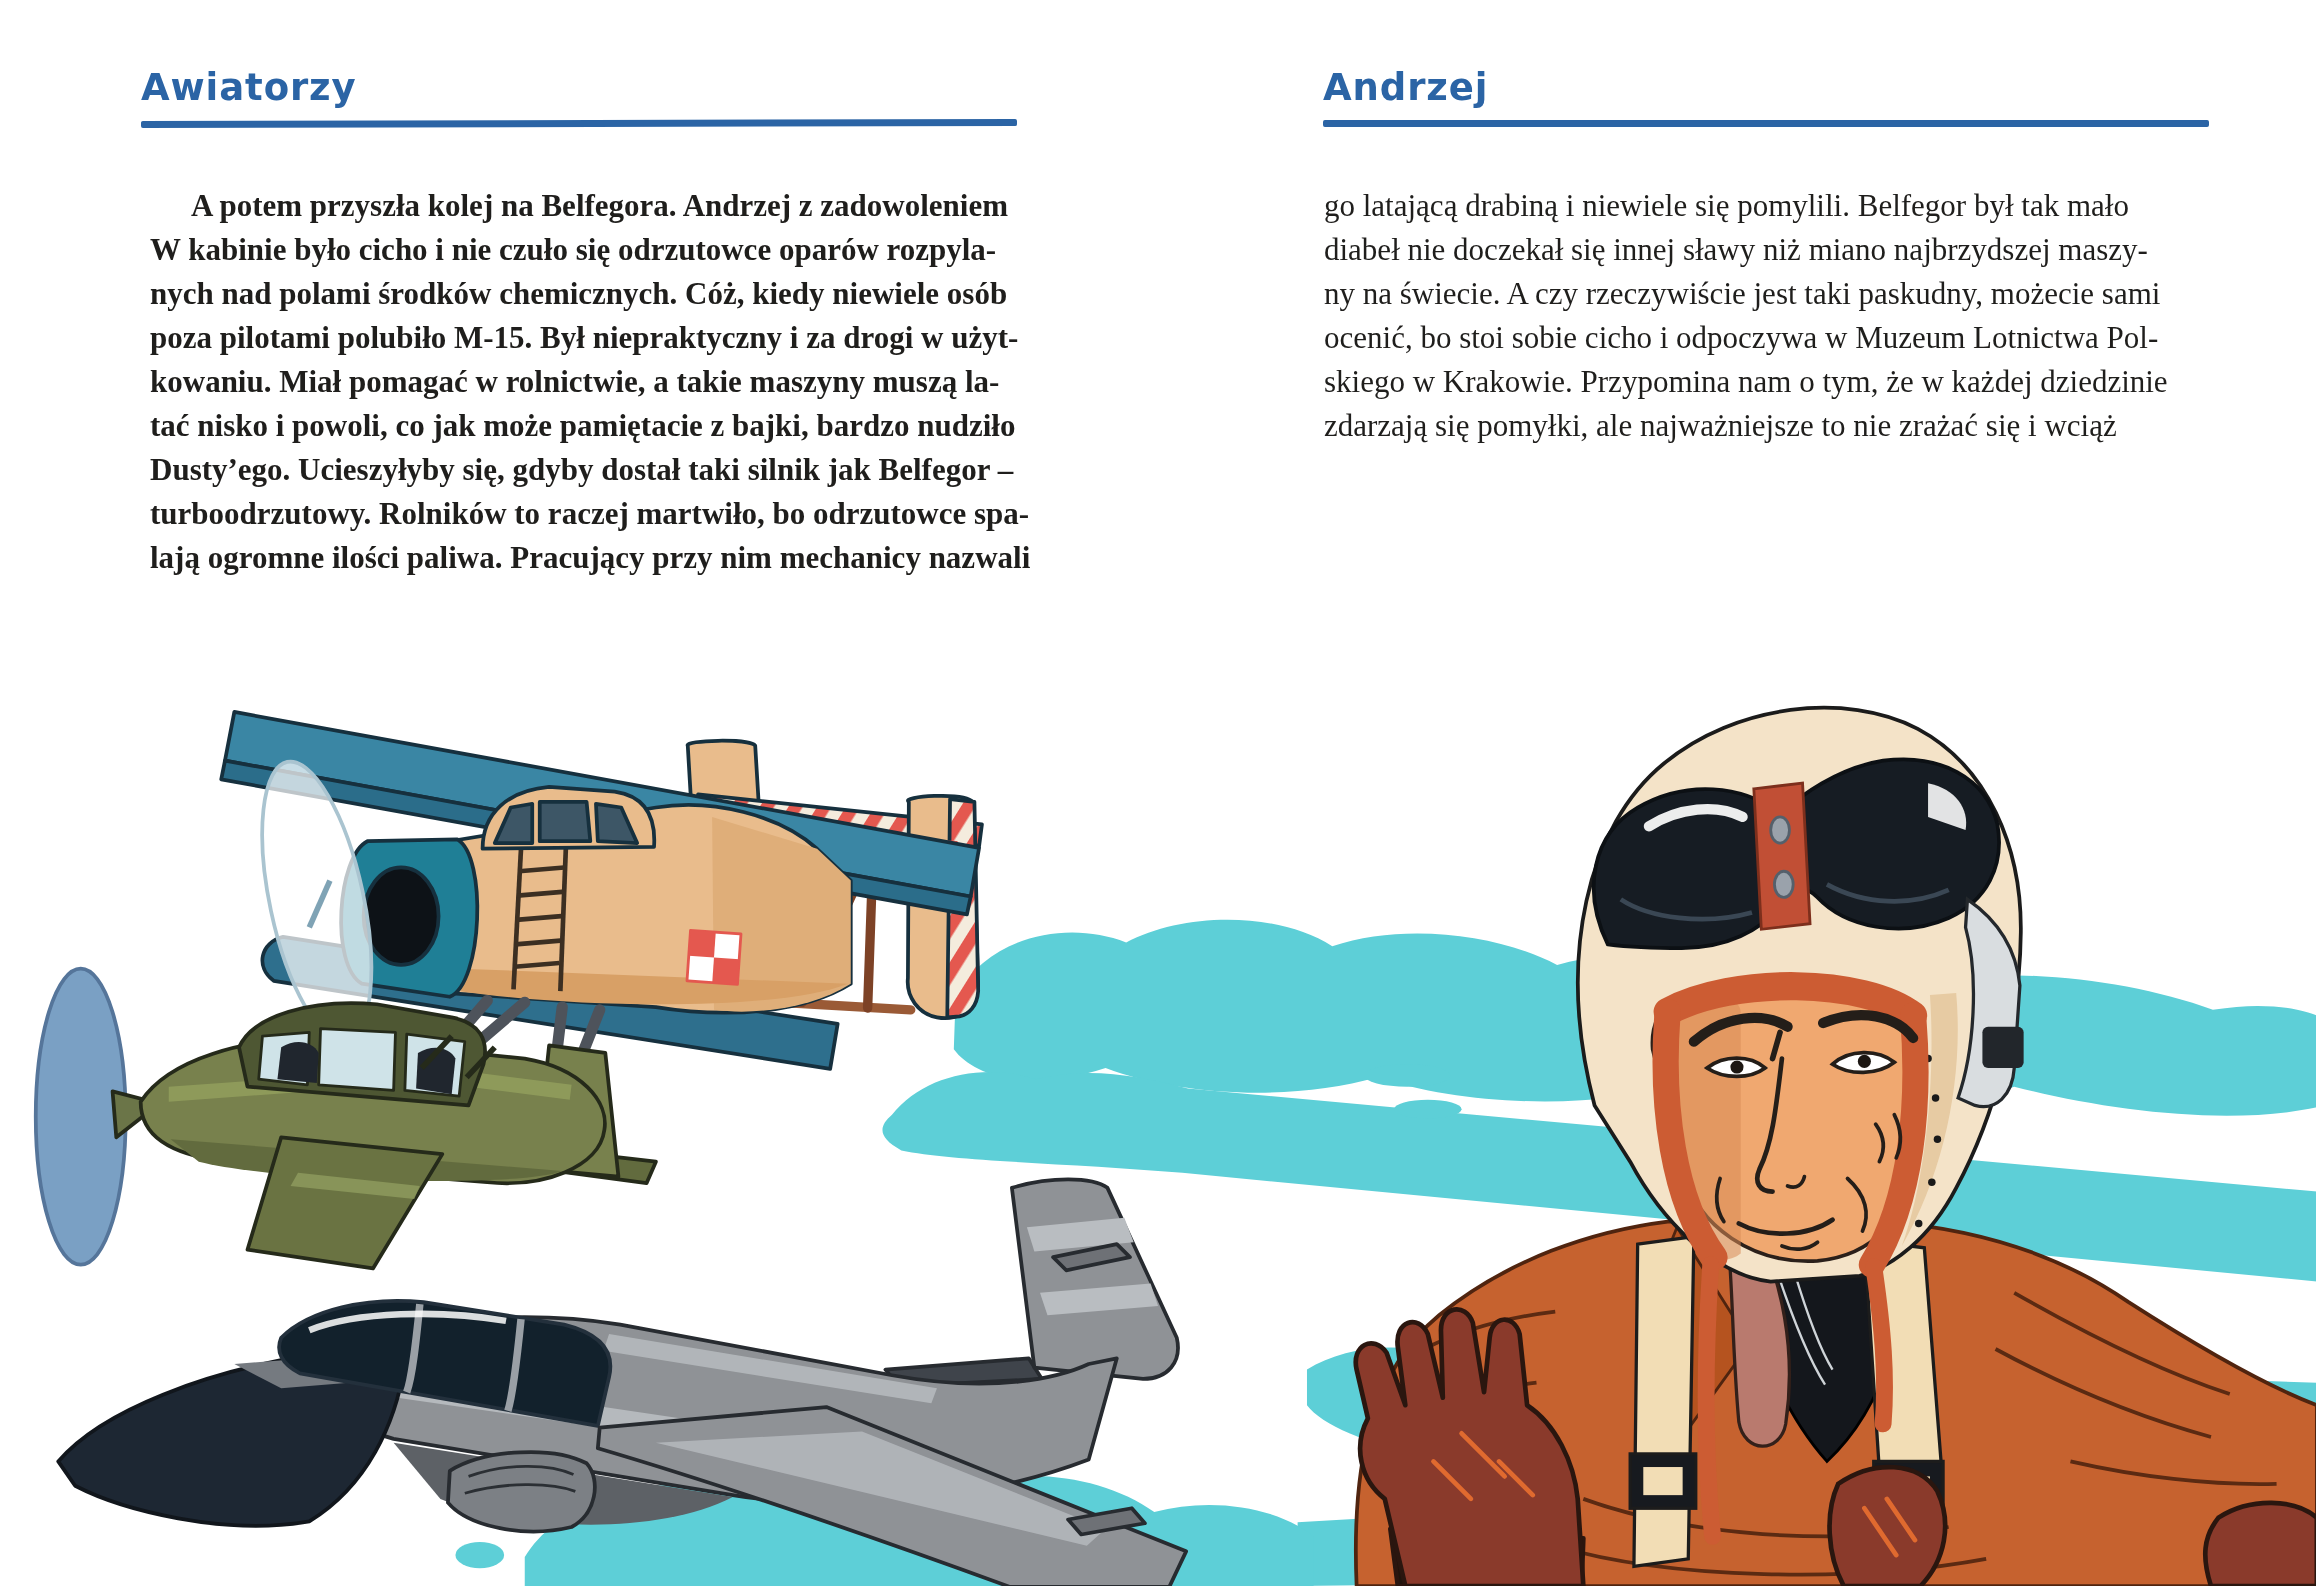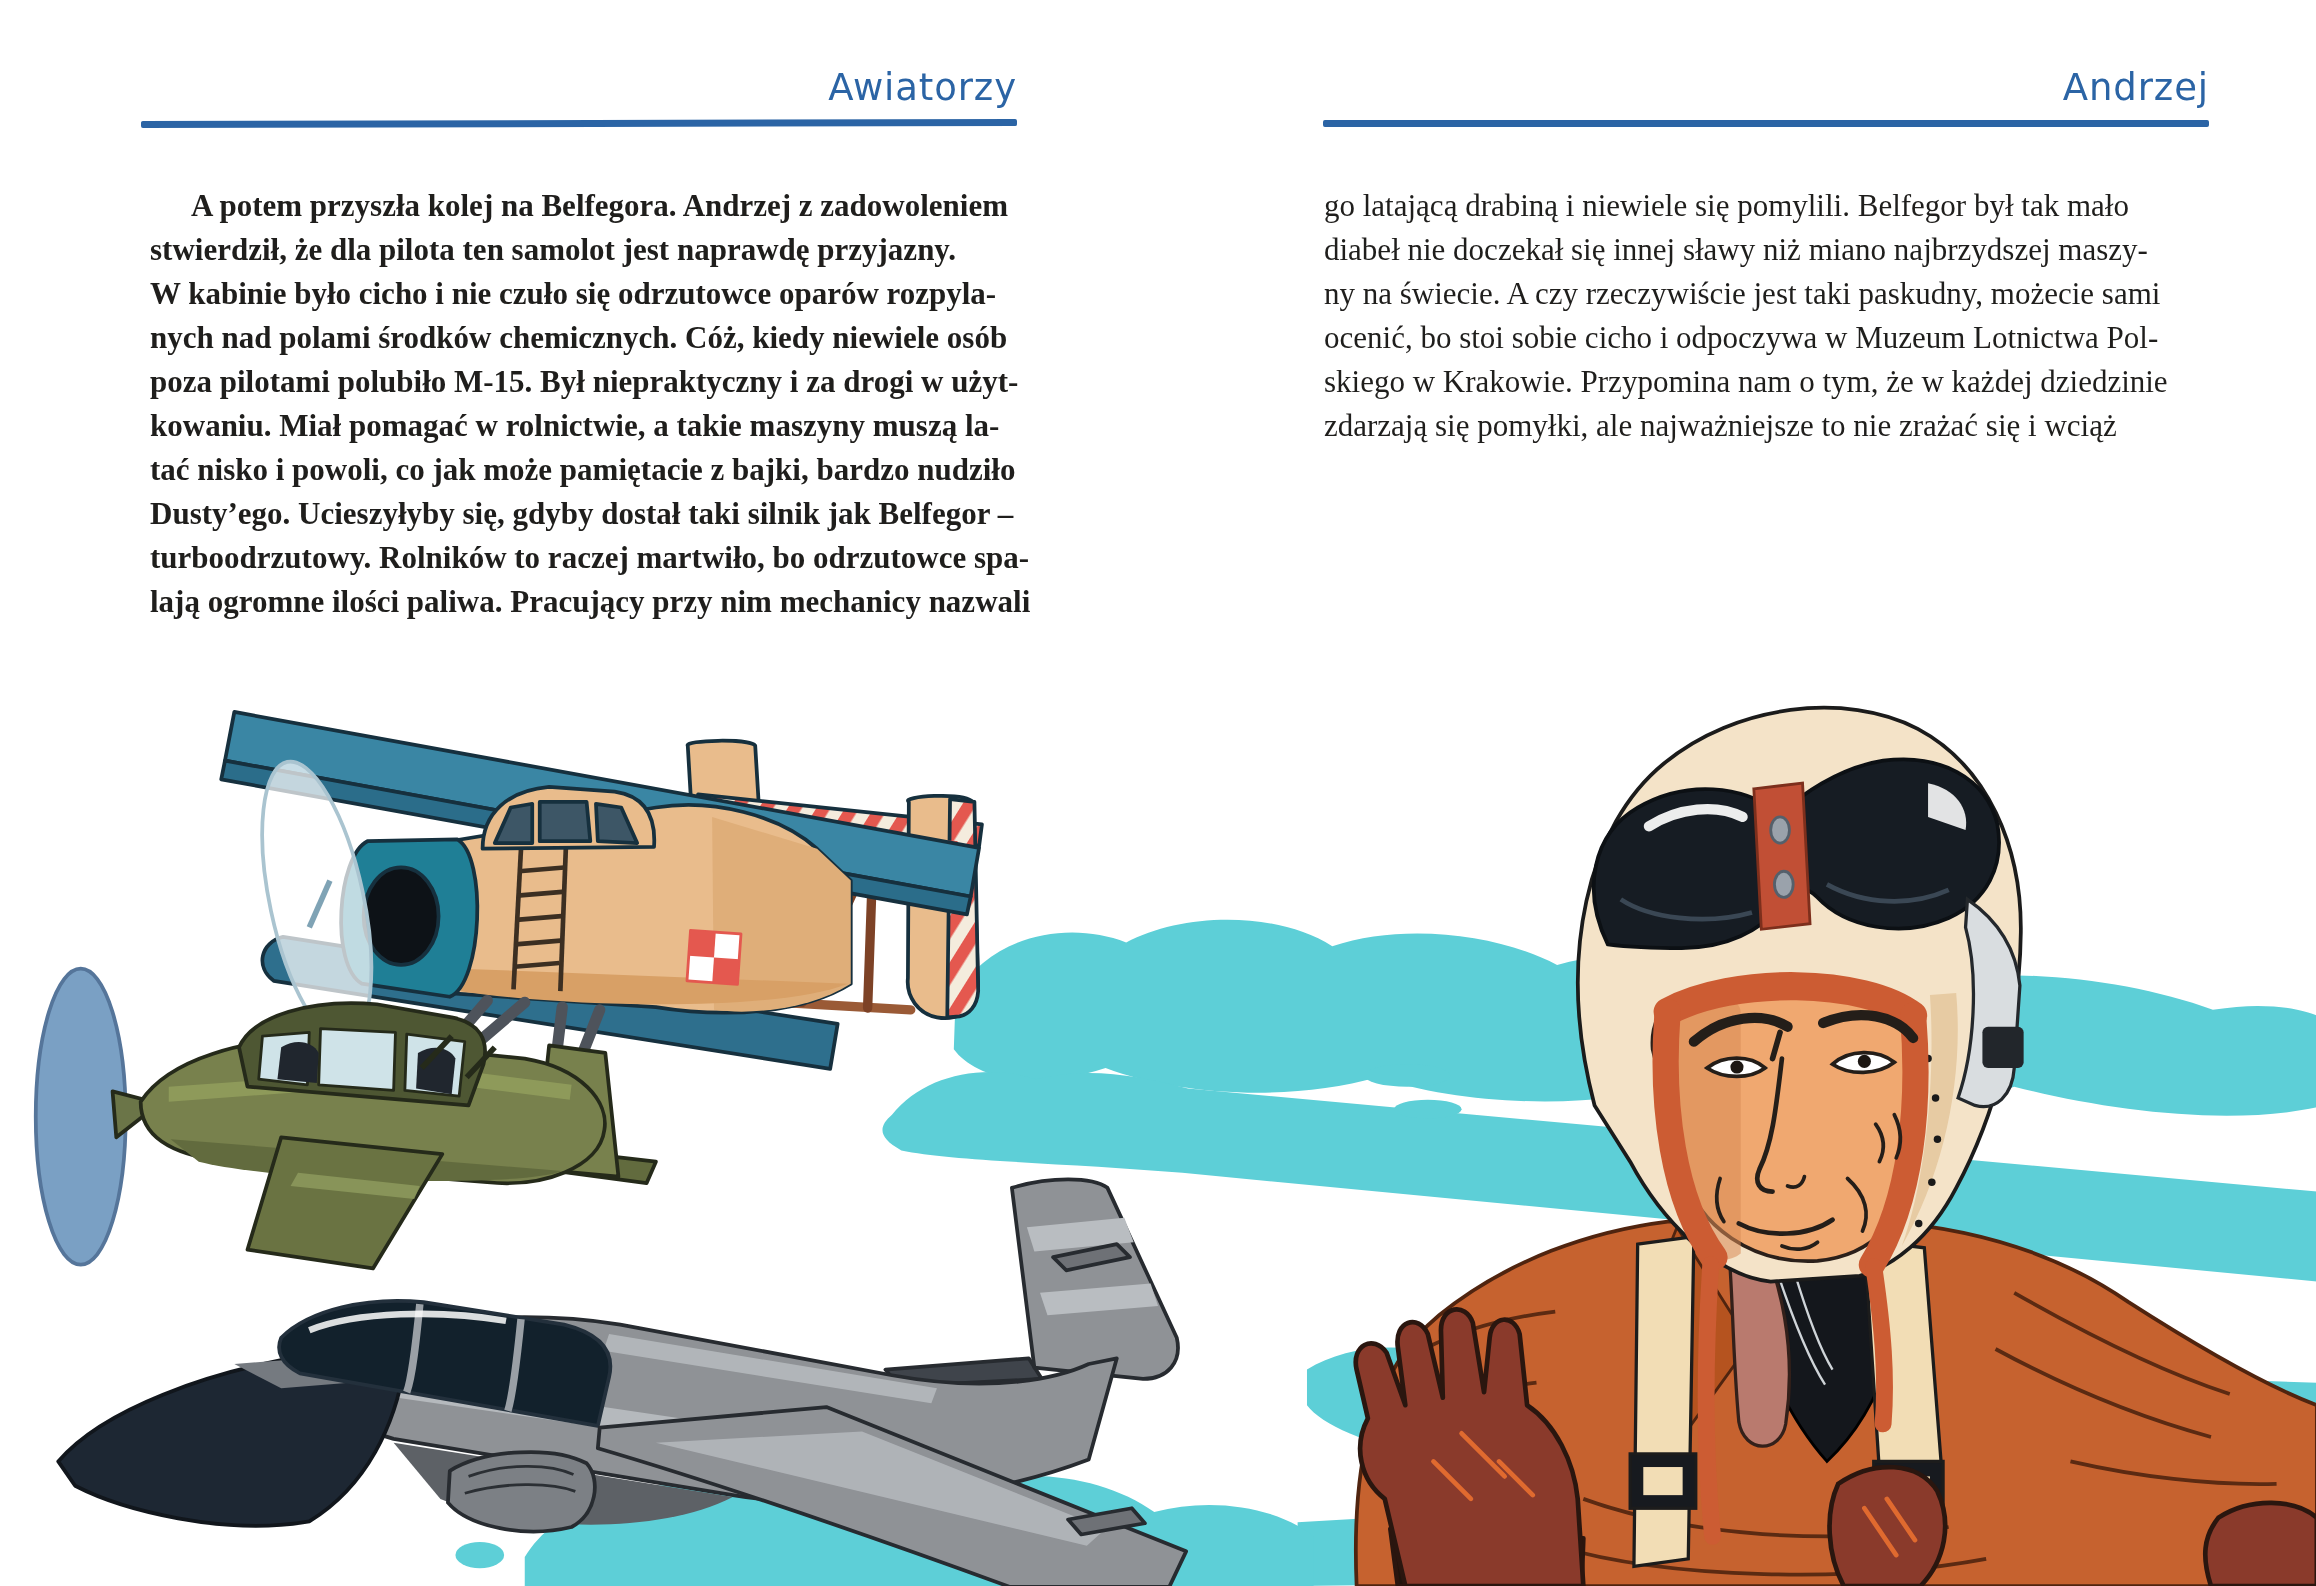--- a/index.html
+++ b/index.html
@@ -10,23 +10,23 @@
     --pilot-jacket-color:#c6622f; --pilot-helmet-color:#f4e3c8; --glove-color:#8a3a2b;
   }
   html,body{margin:0;padding:0;}
   body{
     width:2317px;height:1586px;position:relative;overflow:hidden;
     background:var(--page-background);
     font-family:"Liberation Serif", serif;
   }
   .page-header{
     position:absolute;top:66px;margin:0;
-    font-family:"DejaVu Sans", sans-serif;font-weight:normal;
+    font-family:"DejaVu Sans", sans-serif;font-weight:bold;
     font-size:37px;letter-spacing:0.9px;color:var(--header-color);
-    text-align:right;
+    text-align:left;
   }
   #left-header{left:141px;width:876px;}
   #right-header{left:1323px;width:886px;}
   .header-rule{
     position:absolute;top:120px;height:6.6px;background:var(--rule-color);
     border-radius:1.9px;
   }
   #left-rule{left:141px;width:876px;transform:skewY(-0.12deg);}
   #right-rule{left:1323px;width:886px;}
   .text-block{
@@ -42,21 +42,20 @@
 </head>
 <body>
 
 <h1 class="page-header" id="left-header">Awiatorzy</h1>
 <div class="header-rule" id="left-rule"></div>
 <h1 class="page-header" id="right-header">Andrzej</h1>
 <div class="header-rule" id="right-rule"></div>
 
 <div class="text-block" id="left-text">
   <div class="line indent">A potem przyszła kolej na Belfegora. Andrzej z zadowoleniem</div>
-  <div class="line">stwierdził, że dla pilota ten samolot jest naprawdę przyjazny.</div>
   <div class="line">W kabinie było cicho i nie czuło się odrzutowce oparów rozpyla-</div>
   <div class="line">nych nad polami środków chemicznych. Cóż, kiedy niewiele osób</div>
   <div class="line">poza pilotami polubiło M-15. Był niepraktyczny i za drogi w użyt-</div>
   <div class="line">kowaniu. Miał pomagać w rolnictwie, a takie maszyny muszą la-</div>
   <div class="line">tać nisko i powoli, co jak może pamiętacie z bajki, bardzo nudziło</div>
   <div class="line">Dusty’ego. Ucieszyłyby się, gdyby dostał taki silnik jak Belfegor –</div>
   <div class="line">turboodrzutowy. Rolników to raczej martwiło, bo odrzutowce spa-</div>
   <div class="line">lają ogromne ilości paliwa. Pracujący przy nim mechanicy nazwali</div>
 </div>
 

